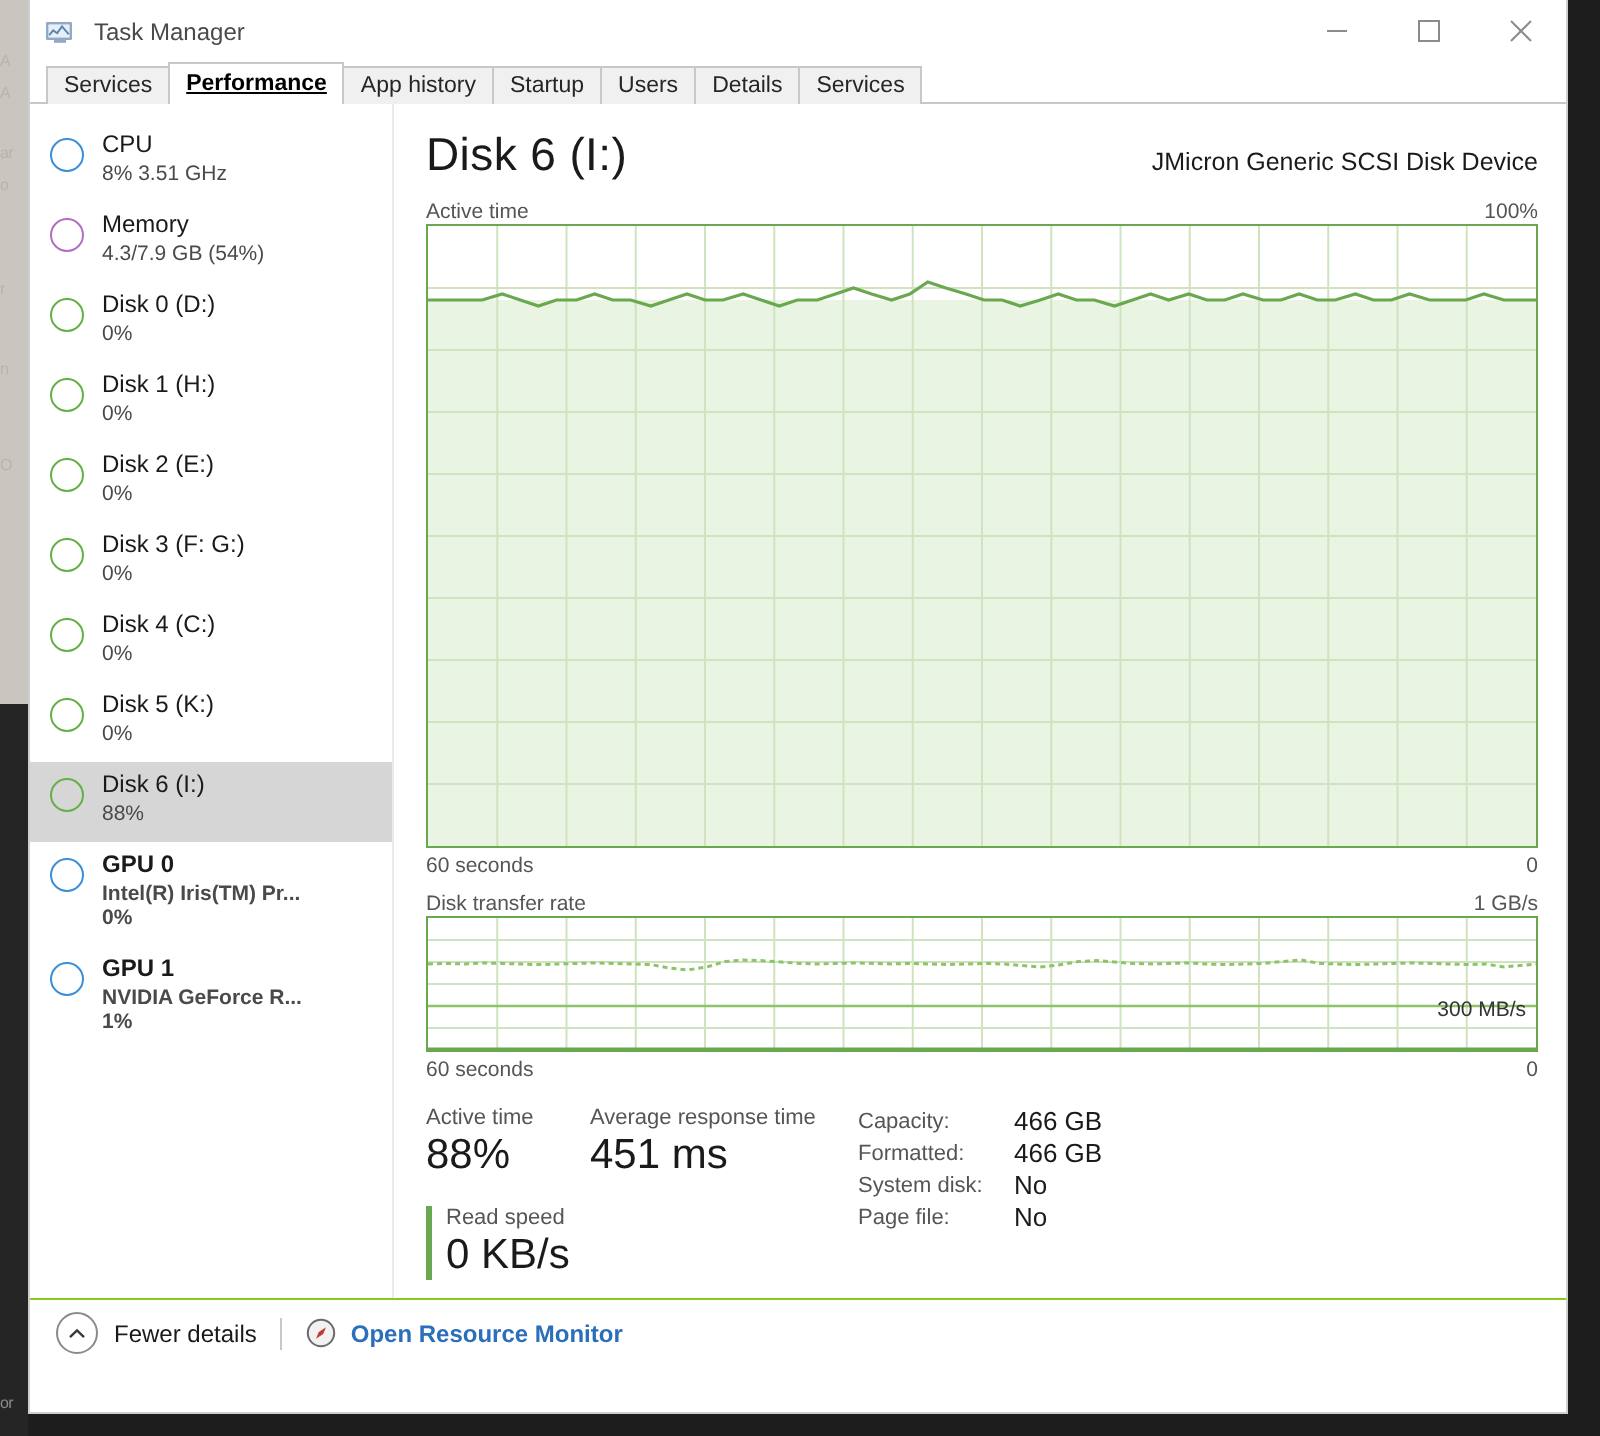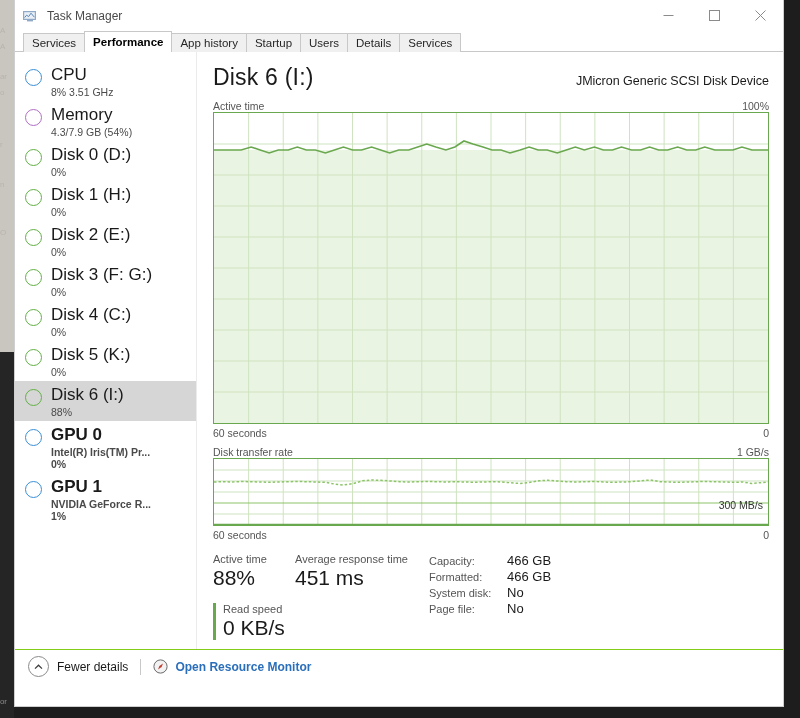--- a/index.html
+++ b/index.html
@@ -34,33 +34,33 @@
   .menubar{height:25px;display:flex;align-items:center;padding-left:9px;background:#fff;}
   .menu-item{font-size:12px;color:#262626;margin-right:22px;}
   
   .tabstrip{height:21px;position:relative;background:#fff;padding-left:8px;display:flex;align-items:flex-end;}
   .tabstrip::after{content:"";position:absolute;left:0;right:0;bottom:0;height:1px;background:#c8c8c8;}
   .tab{
     position:relative;height:19px;line-height:19px;padding:0 8px;font-size:11.5px;color:#262626;
     border:1px solid #c8c8c8;border-bottom:none;background:#f0f0f0;margin-right:-1px;z-index:1;
     box-sizing:border-box;white-space:nowrap;
   }
-  .tab.active{background:#fff;z-index:3;height:21px;line-height:20px;font-weight:bold;color:#000;}
+  .tab.active{background:#fff;z-index:3;height:21px;line-height:20px;font-weight:bold;color:#000;text-decoration:underline;}
   .tab.active::after{content:"";position:absolute;left:0;right:0;bottom:-1px;height:2px;background:#fff;}
   
   .content{display:flex;height:calc(707px - 31px - 25px - 21px - 33px);}
   .sidebar{width:182px;border-right:1px solid #ebebeb;box-sizing:border-box;padding-top:9px;background:#fff;}
   .side-item{display:flex;padding:5px 0 5px 10px;align-items:flex-start;height:40px;box-sizing:border-box;}
   .side-item.selected{background:#d6d6d6;}
   .side-ring{width:17px;height:17px;border-radius:50%;border:1.6px solid #3a8fd8;box-sizing:border-box;margin-top:3px;flex:none;}
   .side-ring.mem{border-color:#b06fc4;}
   .side-ring.disk{border-color:#63b045;}
   .side-ring.gpu{border-color:#3a8fd8;}
   .side-txt{margin-left:9px;line-height:1.05;}
-  .side-title{font-size:17px;color:#1a1a1a;}
+  .side-title{font-size:12px;color:#1a1a1a;}
   .side-sub{font-size:10.5px;color:#4a4a4a;margin-top:3px;}
   .side-sub2{font-size:10.5px;color:#4a4a4a;margin-top:1px;}
   .side-item.tall{height:52px;font-weight:bold;}
 
   .main{flex:1;padding:12px 14px 0 16px;box-sizing:border-box;position:relative;}
   .main-head{display:flex;justify-content:space-between;align-items:baseline;}
   .main-title{font-size:23px;color:#1a1a1a;font-weight:normal;letter-spacing:.2px;}
   .main-dev{font-size:12.5px;color:#1a1a1a;}
   .glabels{display:flex;justify-content:space-between;font-size:10.5px;color:#555;margin-top:9px;}
   .graph{position:relative;border:1px solid #6aa84f;box-sizing:border-box;background:#fff;overflow:hidden;}

